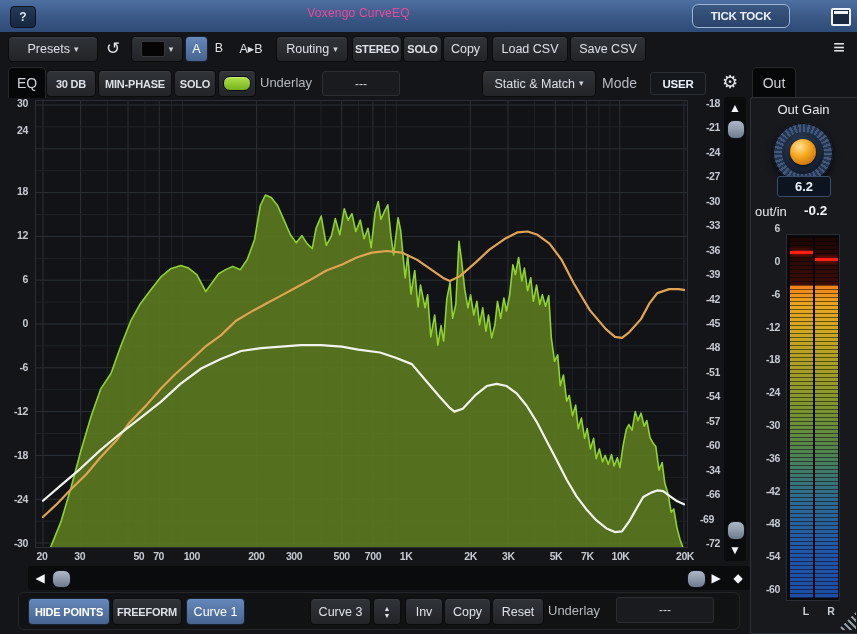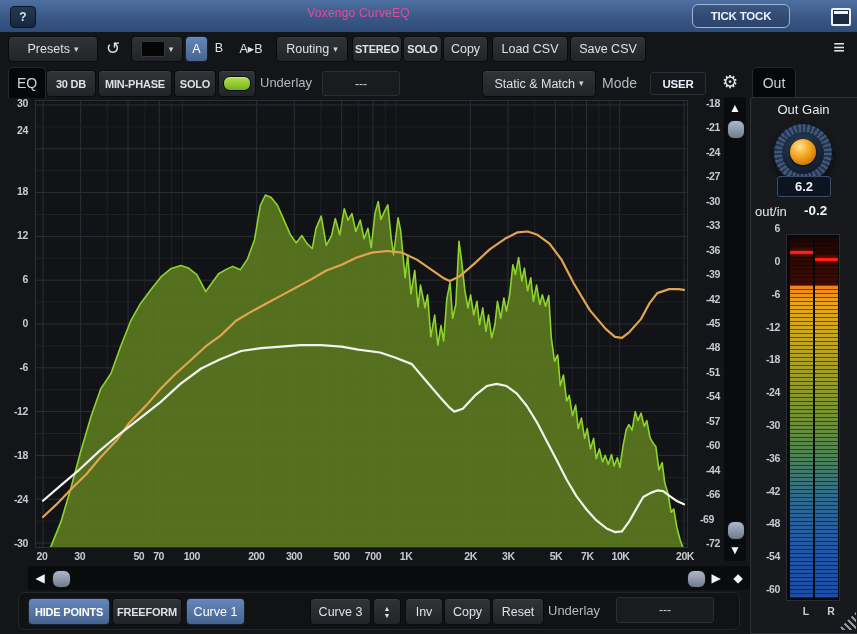--- a/index.html
+++ b/index.html
@@ -186,21 +186,21 @@
       <span class="scale-lbl" style="right: 0px; top: 119.222px; width: 26px; text-align: right;">-33</span>
       <span class="scale-lbl" style="right: 0px; top: 143.667px; width: 26px; text-align: right;">-36</span>
       <span class="scale-lbl" style="right: 0px; top: 168.111px; width: 26px; text-align: right;">-39</span>
       <span class="scale-lbl" style="right: 0px; top: 192.556px; width: 26px; text-align: right;">-42</span>
       <span class="scale-lbl" style="right: 0px; top: 217px; width: 26px; text-align: right;">-45</span>
       <span class="scale-lbl" style="right: 0px; top: 241.444px; width: 26px; text-align: right;">-48</span>
       <span class="scale-lbl" style="right: 0px; top: 265.889px; width: 26px; text-align: right;">-51</span>
       <span class="scale-lbl" style="right: 0px; top: 290.333px; width: 26px; text-align: right;">-54</span>
       <span class="scale-lbl" style="right: 0px; top: 314.778px; width: 26px; text-align: right;">-57</span>
       <span class="scale-lbl" style="right: 0px; top: 339.222px; width: 26px; text-align: right;">-60</span>
-      <span class="scale-lbl" style="right: 0px; top: 363.667px; width: 26px; text-align: right;">-44</span>
+      <span class="scale-lbl" style="right: 0px; top: 363.667px; width: 26px; text-align: right;">-34</span>
       <span class="scale-lbl" style="right: 0px; top: 388.111px; width: 26px; text-align: right;">-66</span>
       <span class="scale-lbl" style="right: 0px; top: 412.556px; width: 26px; text-align: center;">-69</span>
       <span class="scale-lbl" style="right: 0px; top: 437px; width: 26px; text-align: right;">-72</span>
     </div>
   <div class="abs freq-row" id="freq-row">
       <span class="scale-lbl" style="left: -10px; top: 1px; width: 34px; text-align: center;">20</span>
       <span class="scale-lbl" style="left: 27.7422px; top: 1px; width: 34px; text-align: center;">30</span>
       <span class="scale-lbl" style="left: 75.2918px; top: 1px; width: 34px; text-align: right;">50</span>
       <span class="scale-lbl" style="left: 106.612px; top: 1px; width: 34px; text-align: center;">70</span>
       <span class="scale-lbl" style="left: 139.813px; top: 1px; width: 34px; text-align: center;">100</span>

